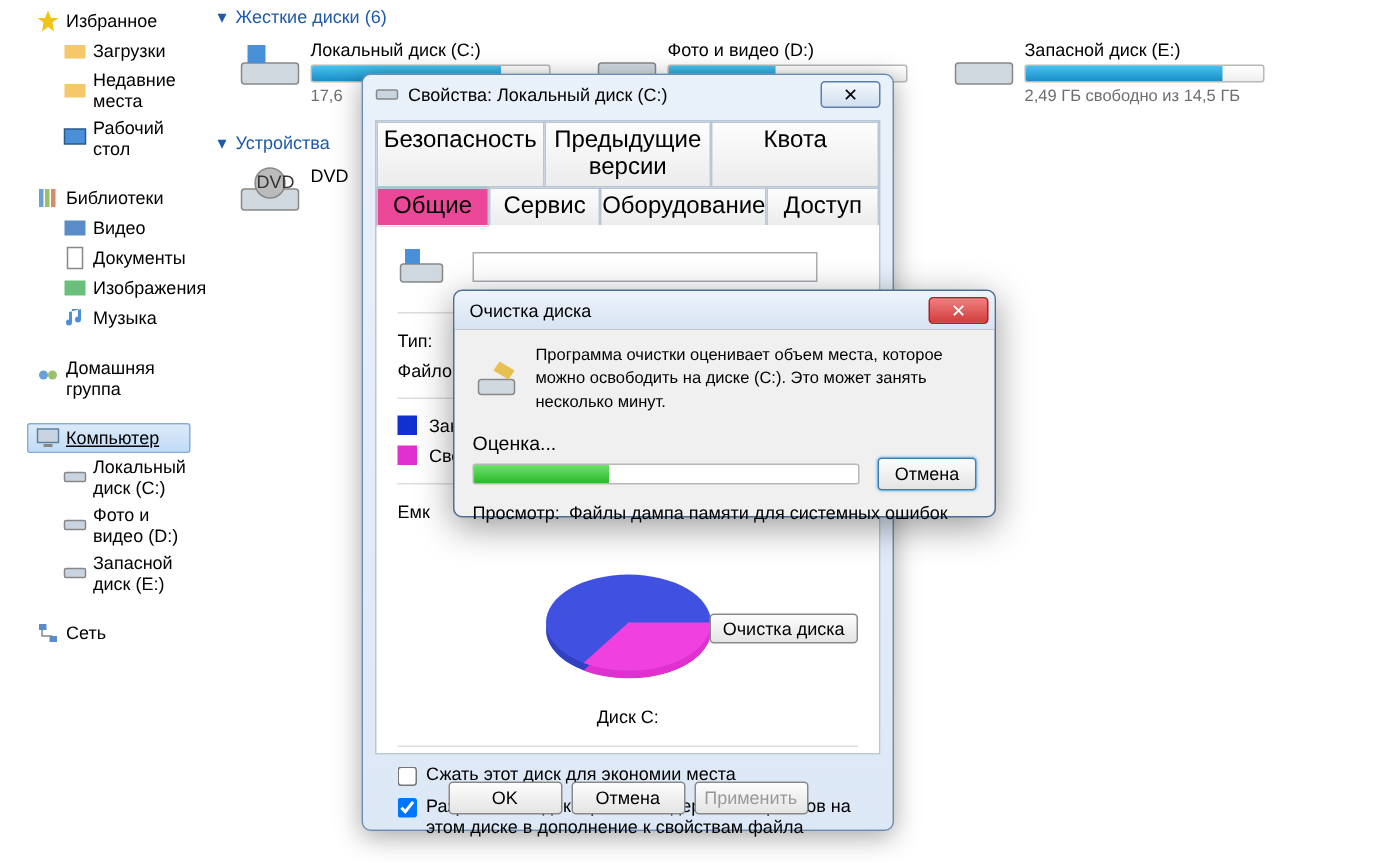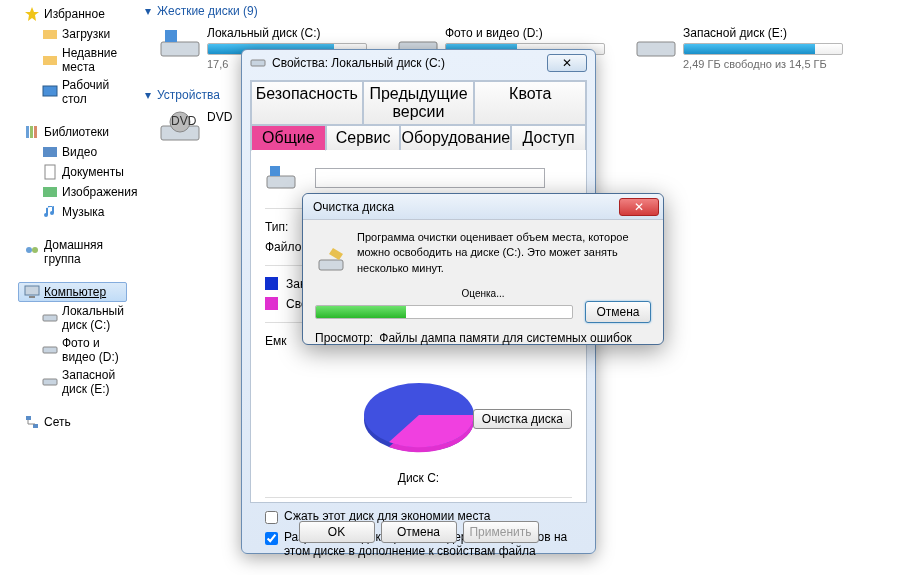--- a/index.html
+++ b/index.html
@@ -54,25 +54,25 @@
 .chk-row input { margin-right: 6px; margin-top: 2px; }
 .btn-row { position: absolute; bottom: 10px; left: 0; right: 0; display: flex; justify-content: center; gap: 6px; }
 .dlg-btn { width: 76px; height: 22px; border: 1px solid #8a8a8a; border-radius: 3px; background: linear-gradient(#fdfdfd,#e4e4e4); cursor: pointer; }
 .dlg-btn:disabled { color: #999; cursor: default; }
 
 
 .clean-dlg { position: absolute; left: 302px; top: 193px; width: 362px; height: 152px; background: #f0f0f0; border: 1px solid #4b6e96; border-radius: 6px; box-shadow: 0 6px 24px rgba(0,0,0,0.4); }
 .clean-title { height: 26px; background: linear-gradient(#eef4fb,#d7e4f3); display: flex; align-items: center; padding: 0 4px 0 10px; border-radius: 6px 6px 0 0; border-bottom: 1px solid #c0c8d4; }
 .clean-title .t-text { flex: 1; }
 .clean-body { padding: 10px 12px; }
-.clean-row1 { display: flex; align-items: flex-end; margin-bottom: 12px; }
+.clean-row1 { display: flex; align-items: center; margin-bottom: 12px; }
 .clean-icon { width: 32px; height: 32px; margin-right: 10px; flex-shrink: 0; }
 .clean-text { font-size: 11px; line-height: 1.4; }
 .eval-row { display: flex; align-items: center; }
-.eval-label { font-size: 10px; margin-bottom: 2px; text-align: center; }
+.eval-label { font-size: 13px; margin-bottom: 2px; }
 .eval-bar { flex: 1; height: 14px; border: 1px solid #b8b8b8; background: #fff; border-radius: 2px; overflow: hidden; margin-right: 12px; }
 .eval-fill { height: 100%; width: 35%; background: linear-gradient(#6de26d,#2bb82b); }
 .cancel-btn { width: 66px; height: 22px; border: 1px solid #3c7fb1; border-radius: 3px; background: linear-gradient(#fdfdfd,#e4e4e4); cursor: pointer; box-shadow: 0 0 2px #6bb4e8; }
 .view-row { font-size: 11px; margin-top: 8px; }
 
 
 .ico-star { fill: #f0c419; }
 </style>
 </head>
 <body>
@@ -192,21 +192,21 @@
           <path d="M4 6v4h7" stroke="#888" fill="none"></path>
         </svg>
       <span>Сеть</span>
     </div>
   </div>
 </div>
 
 <div class="main">
   <div class="section-header">
     <span class="arrow">▾</span>
-    <span>Жесткие диски (9)</span>
+    <span>Жесткие диски (6)</span>
   </div>
   <div class="drives-row">
     <div class="drive">
       <svg class="drive-icon" viewBox="0 0 42 36">
           <rect x="2" y="16" width="38" height="14" rx="2" fill="#d0d8e0" stroke="#888"></rect>
           <rect x="6" y="4" width="12" height="12" fill="#4a90d9"></rect>
         </svg>
       <div class="drive-body">
         <div class="drive-title">Локальный диск (C:)</div>
         <div class="prog">

